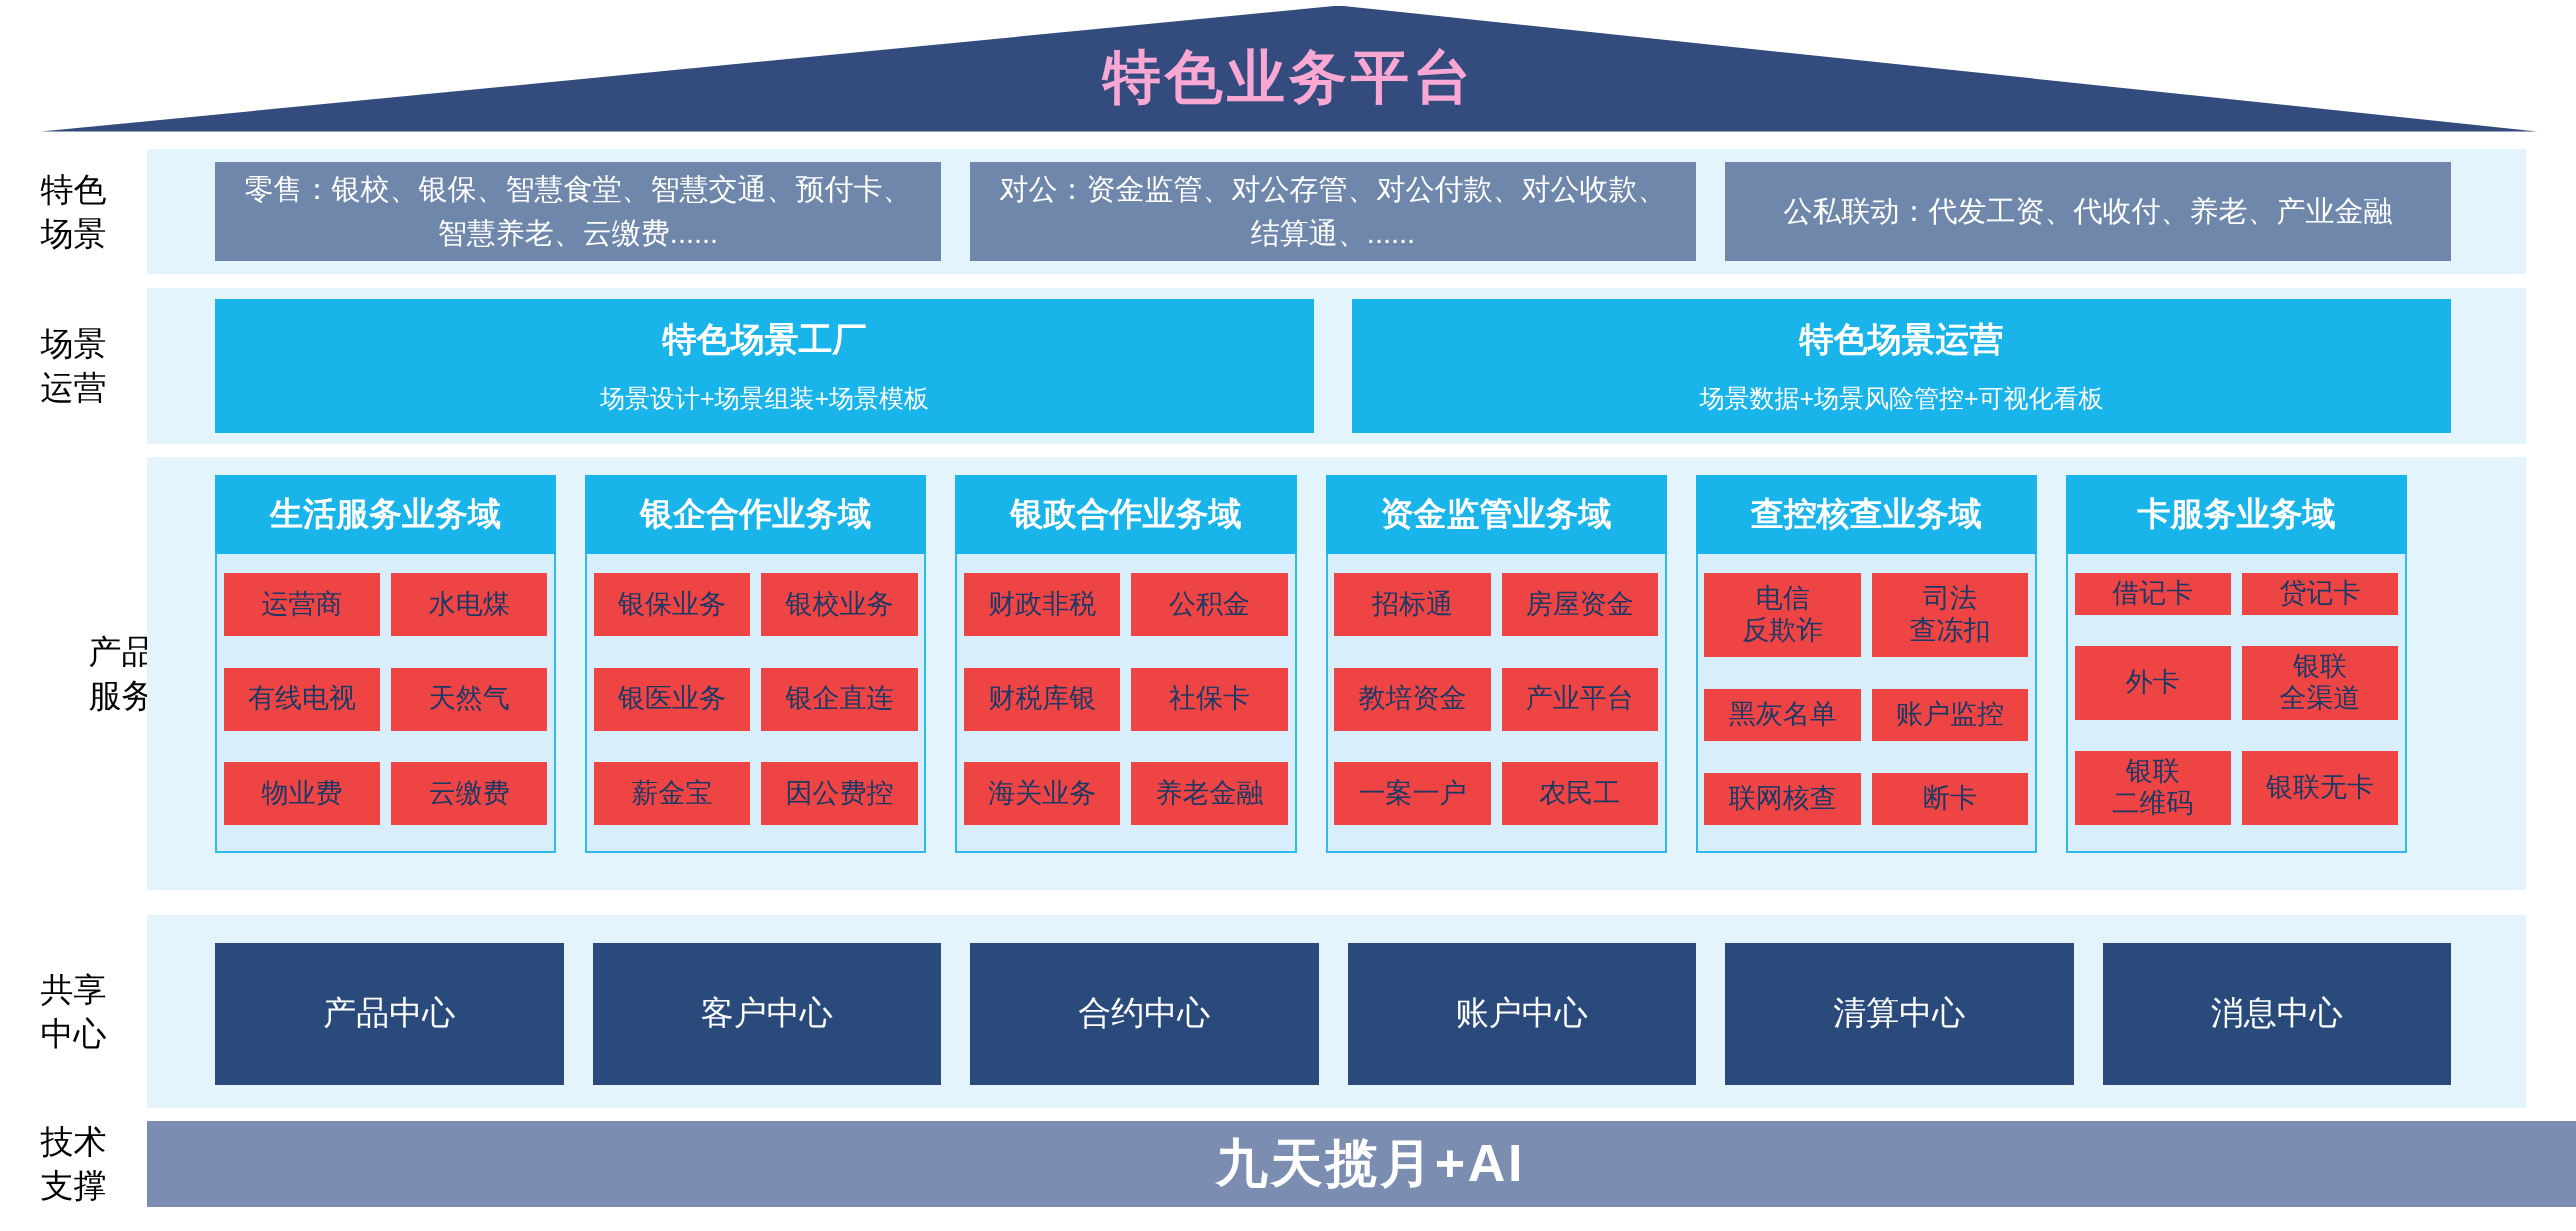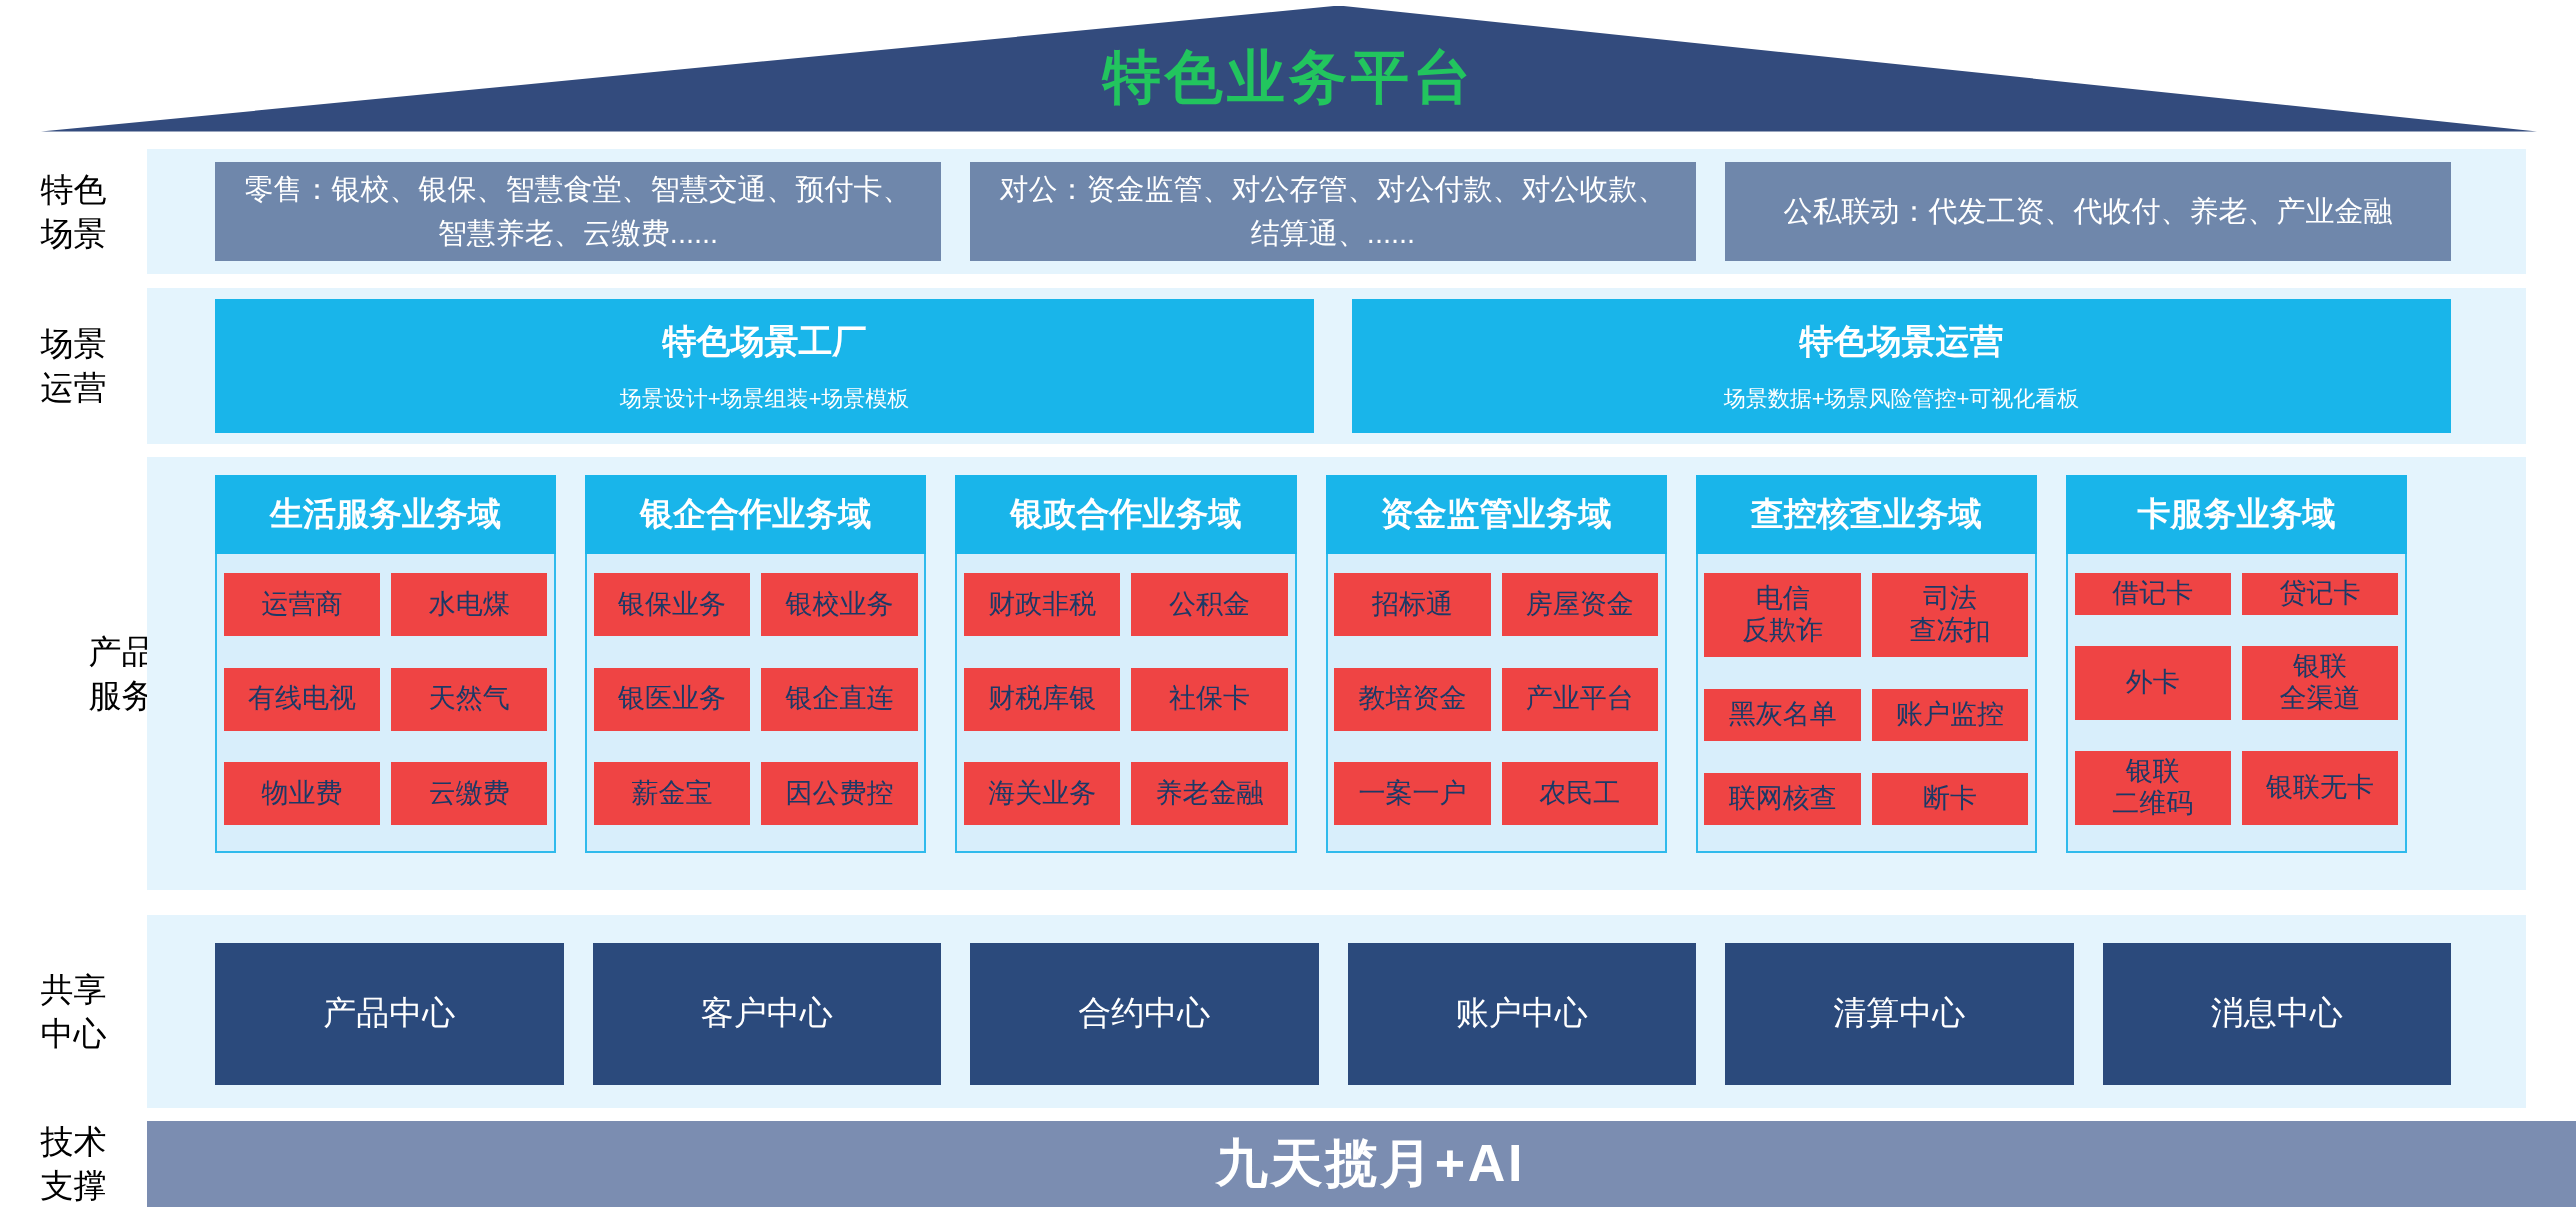--- a/index.html
+++ b/index.html
@@ -4,21 +4,21 @@
 <style>
   html,body{margin:0;padding:0;background:#fff;}
   body{font-family:"Liberation Sans","DejaVu Sans",sans-serif;}
   .canvas{position:relative;width:2576px;height:1232px;background:#fff;overflow:hidden;}
 
   
   .roof{position:absolute;left:41px;top:5.5px;width:2496px;height:126px;
         background:var(--roof-navy,#334B7D);
         clip-path:polygon(52% 0,100% 100%,0 100%);
         display:flex;align-items:flex-end;justify-content:center;}
-  .roof-title{color:#22c55e;font-weight:bold;font-size:58px;letter-spacing:4.1px;padding-bottom:15px;}
+  .roof-title{color:#f9a8d4;font-weight:bold;font-size:58px;letter-spacing:4.1px;padding-bottom:15px;}
 
   
   .side-label{position:absolute;left:0;width:147px;display:flex;align-items:center;justify-content:center;
               font-size:33px;font-weight:500;color:#000;
               white-space:pre-line;line-height:1.32;}
   .sl-scene{top:149px;height:125px;}
   .sl-ops{top:288px;height:156px;}
   .sl-product{top:457px;height:433px;margin-left:48px;}
   .sl-shared{top:915px;height:193px;}
   .sl-tech{top:1121px;height:86px;}
@@ -30,21 +30,21 @@
   .band3{top:457px;height:433px;display:flex;align-items:flex-start;gap:29px;padding:18px 119px 0 68px;}
   .band4{top:915px;height:193px;display:flex;align-items:center;gap:29px;padding:4px 75px 0 68px;}
 
   .scene-box{flex:1;height:99px;background:var(--scene-gray-blue,#6F87AB);color:#fff;
              display:flex;align-items:center;justify-content:center;text-align:center;
              font-size:29px;line-height:1.5;padding:0 25px;box-sizing:border-box;}
 
   .ops-box{flex:1;height:134px;background:var(--cyan,#19B5EA);color:#fff;
            display:flex;flex-direction:column;align-items:center;justify-content:center;gap:19px;}
   .ops-title{font-size:34px;font-weight:bold;}
-  .ops-subtitle{font-size:22px;}
+  .ops-subtitle{font-size:25px;}
 
   .product-col{flex:1;height:378px;display:flex;flex-direction:column;box-sizing:border-box;}
   .col-header{height:79px;flex:none;background:var(--cyan,#19B5EA);color:#fff;
               font-size:33px;font-weight:bold;display:flex;align-items:center;justify-content:center;}
   .col-body{flex:1;background:var(--column-body,#D8EEFB);border:2.1px solid var(--column-border,#2FBAEC);border-top:none;
             display:grid;grid-template-columns:1fr 1fr;gap:31.5px 11px;padding:19px 6.8px 26px;box-sizing:border-box;}
   .cell{background:#ef4444;color:var(--cell-text-navy,#1C3966);font-size:27px;
         display:flex;align-items:center;justify-content:center;text-align:center;
         white-space:pre-line;line-height:1.18;font-family:Liberation Serif, serif;}
 

